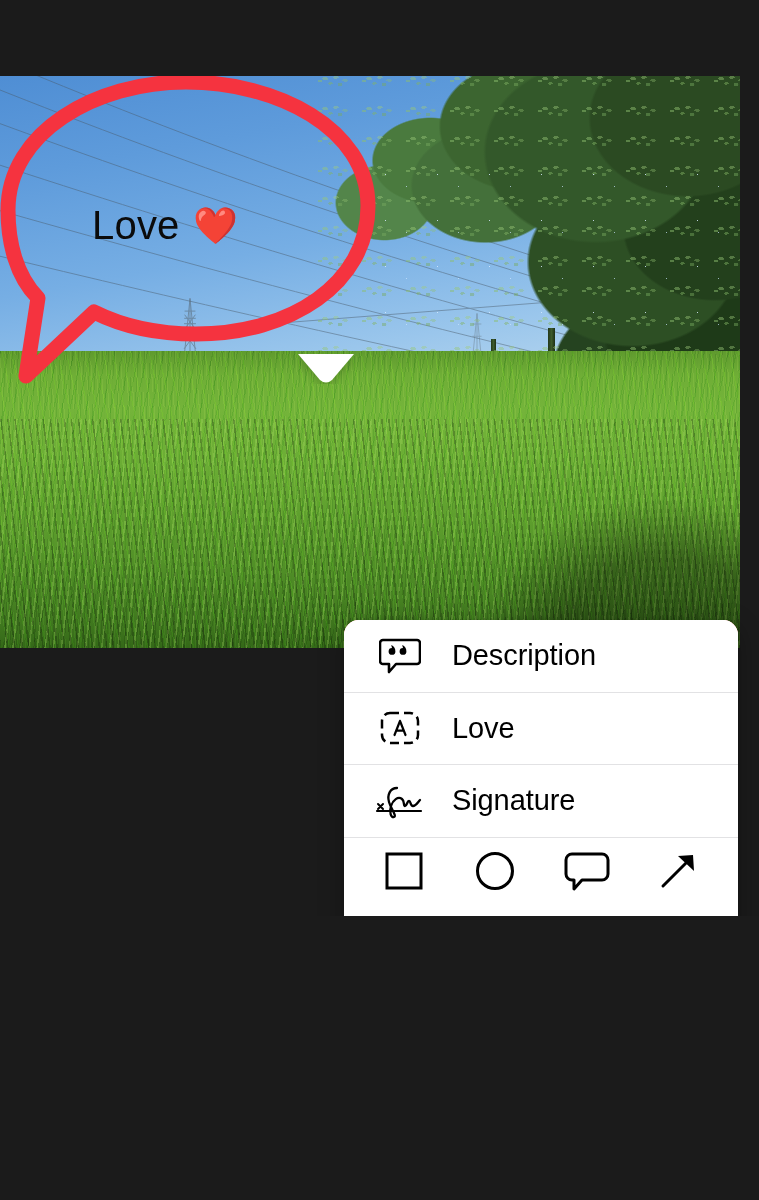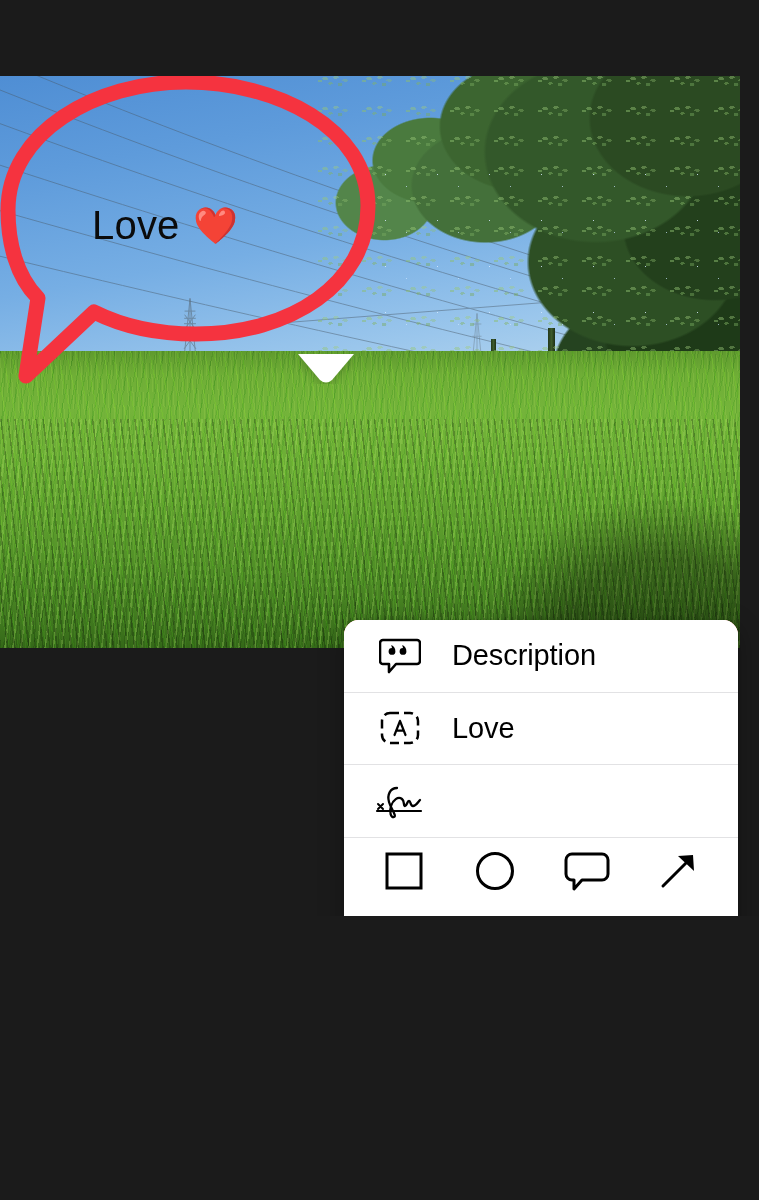--- a/index.html
+++ b/index.html
@@ -315,20 +315,21 @@
       <div class="menu-row">
         <span class="row-icon">
           <svg width="52" height="38" viewBox="0 0 52 38">
             <path d="M4,22 l5,5 M9,22 l-5,5" stroke="#000" stroke-width="2" stroke-linecap="round" fill="none"></path>
             <path d="M3,29 H47" stroke="#000" stroke-width="2.2" stroke-linecap="round" fill="none"></path>
             <path d="M23,6 C16,6 13,13 15,20 C17,27 23,34 20,35 C17,36 15,30 17,24
                      C19,18 24,14 28,17 C31,19.2 29,24 31,24 C33,24 33,19 35,19
                      C37,19 36,24 39,24 C42,24 44,20 46,18" fill="none" stroke="#000" stroke-width="2.3" stroke-linecap="round" stroke-linejoin="round"></path>
           </svg>
         </span>
+        <span class="row-label">Signature</span>
       </div>
 
 
       <div class="shape-row">
         <span class="shape-cell">
           <svg width="42" height="42" viewBox="0 0 42 42">
               <rect x="4" y="4" width="34" height="34" fill="none" stroke="#000" stroke-width="3"></rect>
             </svg>
         </span>
         <span class="shape-cell">

